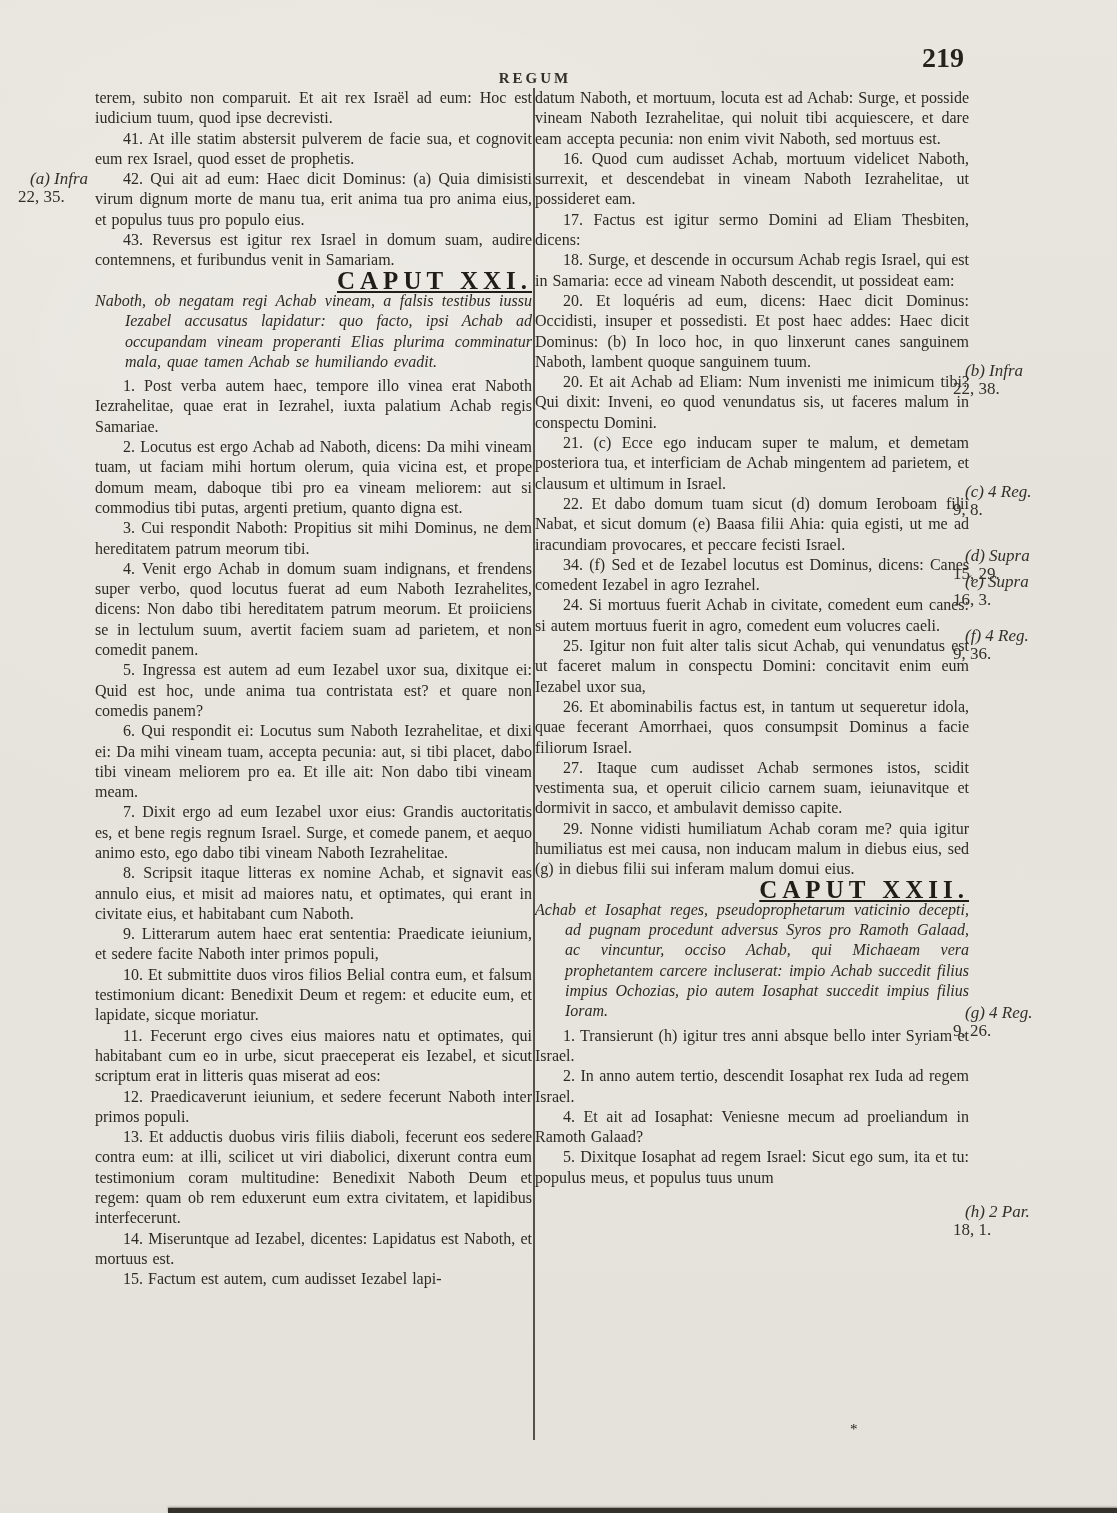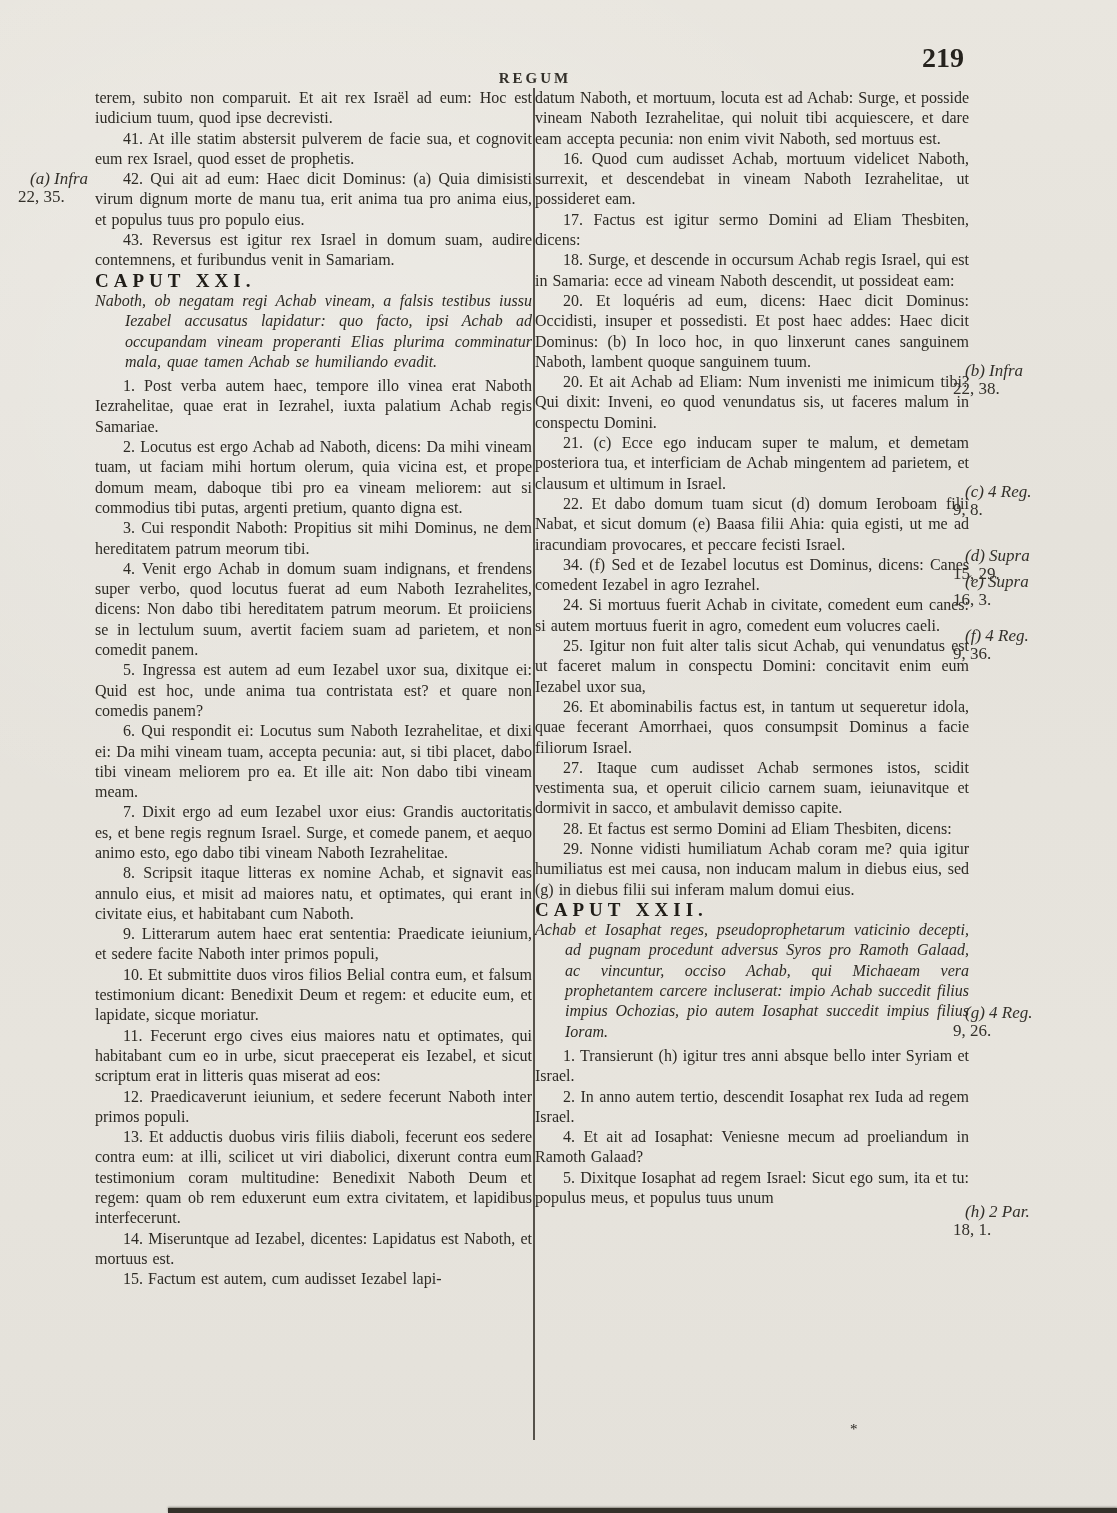--- a/index.html
+++ b/index.html
@@ -29,23 +29,24 @@
     position:absolute; top:88px; width:437px;
     font-size:16px; line-height:20.3px;
     text-align:justify; word-spacing:1px;
   }
   .col-left  { left:95px;  }
   .col-right { left:535px; width:434px; }
   .column p { margin:0; text-indent:28px; }
   .column p.cont { text-indent:0; }
   .caput {
     margin:9px 0 7px; text-indent:0 !important;
-    text-align:left;
-    font-size:19px; font-weight:700; letter-spacing:5px;
+    text-align:right;
+    font-size:25px; font-weight:700; letter-spacing:5px;
     color:#201d18;
+    text-decoration:underline;
   }
   .argument {
     font-style:italic;
     padding-left:30px; text-indent:-30px !important;
     margin:0 0 4px 0 !important;
     word-spacing:2px;
   }
   .divider {
     position:absolute; left:533px; top:88px;
     width:1.5px; height:1352px;
@@ -115,21 +116,20 @@
     <p>18. Surge, et descende in occursum Achab regis Israel, qui est in Samaria: ecce ad vineam Naboth descendit, ut possideat eam:</p>
     <p>20. Et loquéris ad eum, dicens: Haec dicit Dominus: Occidisti, insuper et possedisti. Et post haec addes: Haec dicit Dominus: (b) In loco hoc, in quo linxerunt canes sanguinem Naboth, lambent quoque sanguinem tuum.</p>
     <p>20. Et ait Achab ad Eliam: Num invenisti me inimicum tibi? Qui dixit: Inveni, eo quod venundatus sis, ut faceres malum in conspectu Domini.</p>
     <p>21. (c) Ecce ego inducam super te malum, et demetam posteriora tua, et interficiam de Achab mingentem ad parietem, et clausum et ultimum in Israel.</p>
     <p>22. Et dabo domum tuam sicut (d) domum Ieroboam filii Nabat, et sicut domum (e) Baasa filii Ahia: quia egisti, ut me ad iracundiam provocares, et peccare fecisti Israel.</p>
     <p>34. (f) Sed et de Iezabel locutus est Dominus, dicens: Canes comedent Iezabel in agro Iezrahel.</p>
     <p>24. Si mortuus fuerit Achab in civitate, comedent eum canes: si autem mortuus fuerit in agro, comedent eum volucres caeli.</p>
     <p>25. Igitur non fuit alter talis sicut Achab, qui venundatus est ut faceret malum in conspectu Domini: concitavit enim eum Iezabel uxor sua,</p>
     <p>26. Et abominabilis factus est, in tantum ut sequeretur idola, quae fecerant Amorrhaei, quos consumpsit Dominus a facie filiorum Israel.</p>
     <p>27. Itaque cum audisset Achab sermones istos, scidit vestimenta sua, et operuit cilicio carnem suam, ieiunavitque et dormivit in sacco, et ambulavit demisso capite.</p>
-    <p>28. Et factus est sermo Domini ad Eliam Thesbiten, dicens:</p>
     <p>29. Nonne vidisti humiliatum Achab coram me? quia igitur humiliatus est mei causa, non inducam malum in diebus eius, sed (g) in diebus filii sui inferam malum domui eius.</p>
     <p class="caput">CAPUT XXII.</p>
     <p class="argument">Achab et Iosaphat reges, pseudoprophetarum vaticinio decepti, ad pugnam procedunt adversus Syros pro Ramoth Galaad, ac vincuntur, occiso Achab, qui Michaeam vera prophetantem carcere incluserat: impio Achab succedit filius impius Ochozias, pio autem Iosaphat succedit impius filius Ioram.</p>
     <p>1. Transierunt (h) igitur tres anni absque bello inter Syriam et Israel.</p>
     <p>2. In anno autem tertio, descendit Iosaphat rex Iuda ad regem Israel.</p>
     <p>4. Et ait ad Iosaphat: Veniesne mecum ad proeliandum in Ramoth Galaad?</p>
     <p>5. Dixitque Iosaphat ad regem Israel: Sicut ego sum, ita et tu: populus meus, et populus tuus unum</p>
   </div>
 
   <div class="note note-right" style="top:362px">

